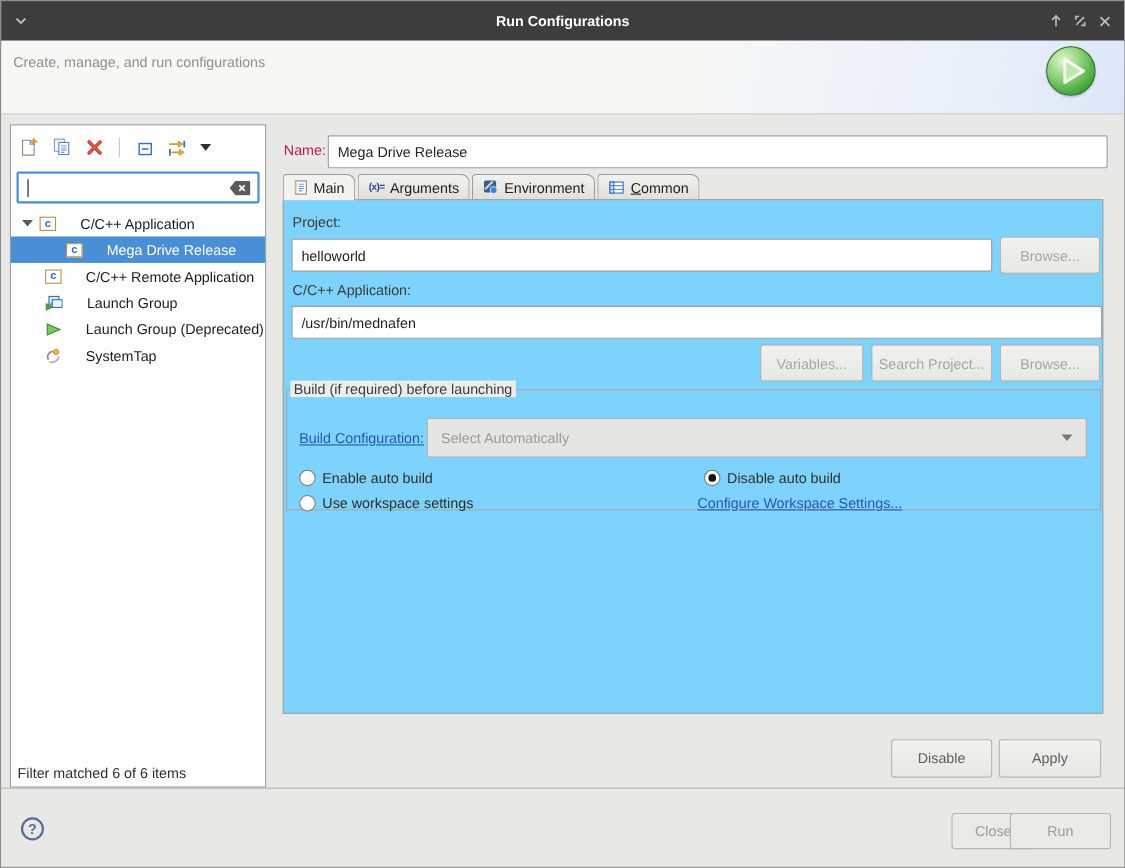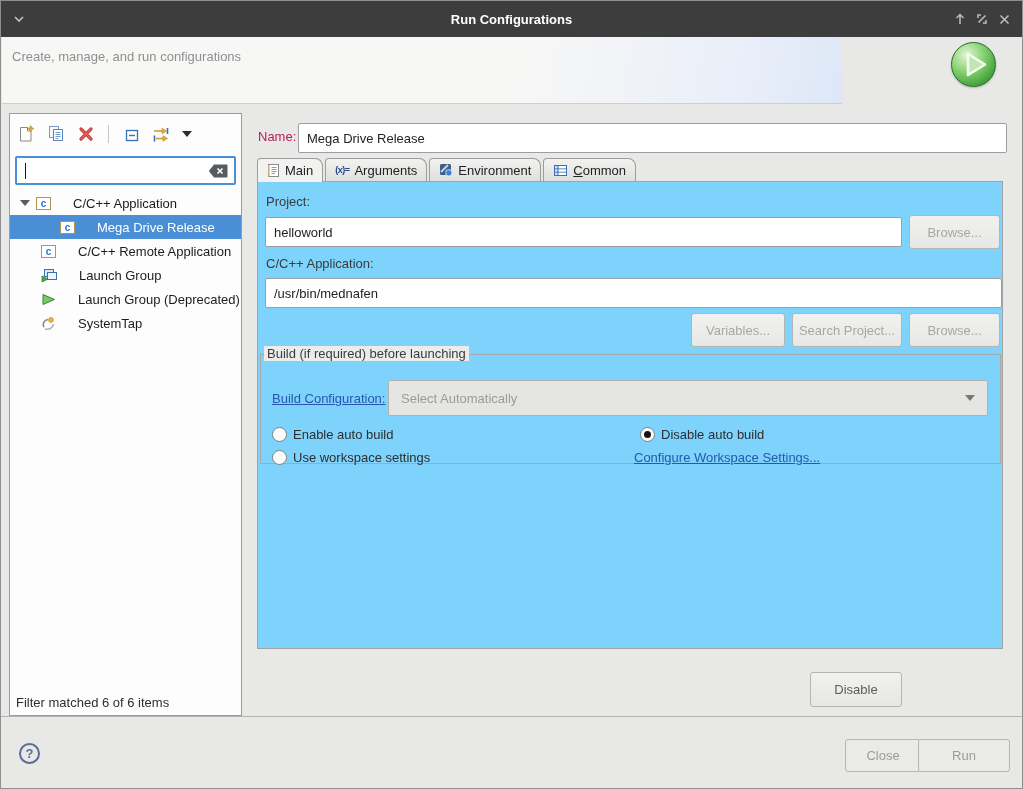--- a/index.html
+++ b/index.html
@@ -11,21 +11,21 @@
   .titlebar { position:absolute; left:0; top:0; width:100%; height:36px; background:#3d3d3d;
               display:flex; align-items:center; }
   .titlebar .title { position:absolute; left:0; right:0; text-align:center; color:#fff;
                      font-weight:bold; font-size:13px; }
   .tb-btn { position:absolute; top:8px; width:20px; height:20px; display:flex;
             align-items:center; justify-content:center; cursor:default; }
   .tb-menu { left:8px; }
   .tb-min { right:52px; } .tb-max { right:30px; } .tb-close { right:8px; }
 
   
-  .header { position:absolute; left:1px; top:36px; width:840px; height:67px;
+  .header { position:absolute; left:1px; top:36px; width:1021px; height:67px;
             background:linear-gradient(100deg,#f7f7f6 62%, #e9eef9 88%, #dde7f7 100%);
             border-bottom:1px solid #cfcfce; }
   .subtitle { position:absolute; left:10px; top:12px; color:#8f8f8f; font-size:13px; }
   .play-badge { position:absolute; left:949px; top:5px; width:45px; height:45px; border-radius:50%;
                 background:radial-gradient(circle at 34% 28%, #e2f6d4 0%, #8ed478 38%, #47a83f 72%, #2e7d2c 100%);
                 border:1px solid #2a6b28; box-shadow:0 1px 2px rgba(0,0,0,.25); }
 
   
   .sidebar { position:absolute; left:8px; top:112px; width:233px; height:603px;
              background:#fdfdfd; border:1px solid #9c9c9c; }
@@ -293,23 +293,24 @@
         <span class="rlabel" style="left:32px; top:72px">Enable auto build</span>
         <span class="radio checked" style="left:379px; top:72px"></span>
         <span class="rlabel" style="left:400px; top:72px">Disable auto build</span>
         <span class="radio" style="left:11px; top:95px"></span>
         <span class="rlabel" style="left:32px; top:95px">Use workspace settings</span>
         <a class="link" style="position:absolute; left:373px; top:95px">Configure Workspace Settings...</a>
       </div>
     </div>
 
     <div class="btn" style="left:560px; top:559px; width:92px; height:35px">Disable</div>
+    <div class="btn" style="left:658px; top:559px; width:93px; height:35px">Apply</div>
   </div>
 
   <div class="hsep"></div>
 
   <div class="help-badge">
     <span>?</span>
   </div>
-  <div class="btn quiet" style="left:844px; top:738px; width:76px; height:33px">Close</div>
+  <div class="btn quiet" style="left:864px; top:738px; width:76px; height:33px">Close</div>
   <div class="btn quiet" style="left:917px; top:738px; width:92px; height:33px">Run</div>
 
 </div>
 
 </body></html>

